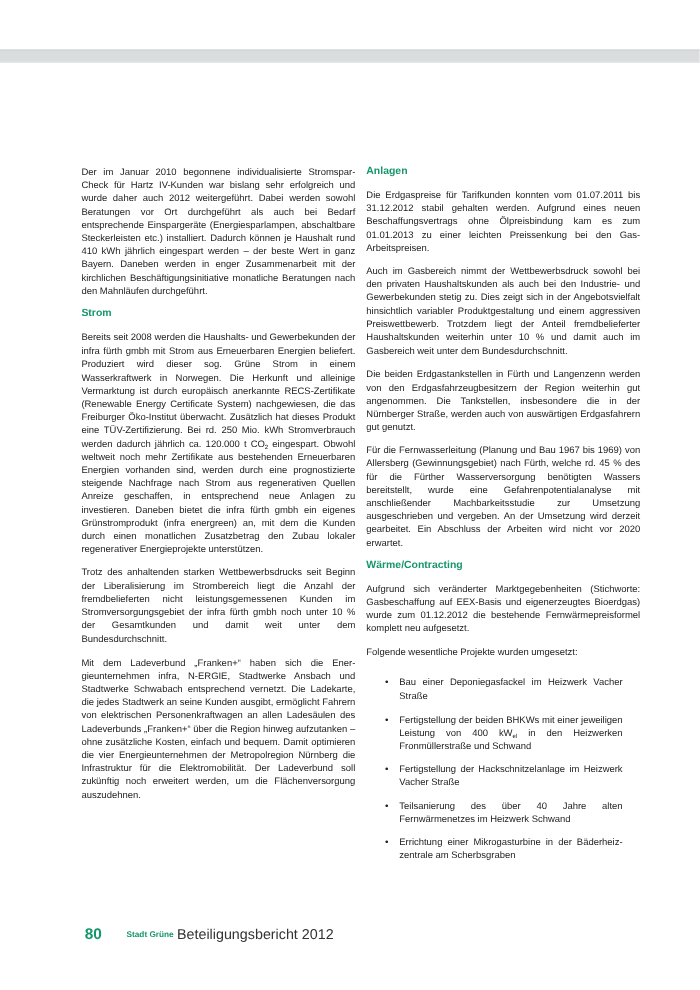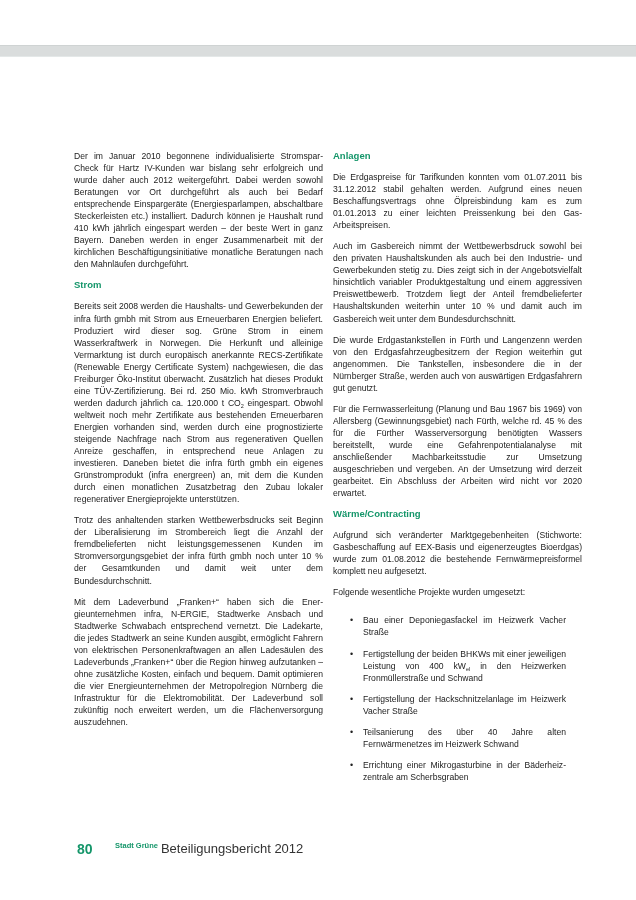--- a/index.html
+++ b/index.html
@@ -9,21 +9,21 @@
               background: #dadddd; border-top: 1px solid #cfd3d3; border-bottom: 1px solid #e4e8e8; }
   .col { position: absolute; top: 150px; width: 249px; font-size: 8.6px; line-height: 12.05px; }
   .col-left { left: 74px; }
   .col-right { left: 333px; }
   .col p { margin: 0 0 9px 0; text-align: justify; hyphens: manual; }
   .col h2 { margin: 0 0 9px 0; font-size: 9.5px; font-weight: bold; color: #15966a; line-height: 12px; }
   .col ul { list-style: none; margin: 16px; padding: 0; }
   .col li { position: relative; padding-left: 14px; margin: 0 0 9px 0; text-align: justify; }
   .col li::before { content: "\2022"; position: absolute; left: 1px; top: 0; font-size: 9px; color: #222; }
   sub { font-size: 5.5px; vertical-align: -2px; line-height: 0; }
-  .footer { position: absolute; top: 841px; left: 41px; display: flex; align-items: flex-start; padding-left: 36px; }
+  .footer { position: absolute; top: 841px; left: 41px; display: flex; align-items: center; padding-left: 36px; }
   .page-num { font-size: 14px; font-weight: bold; color: #15966a; width: 38px; }
   .footer-org { font-size: 7.5px; font-weight: bold; color: #15966a; margin-right: 3px; }
   .footer-title { font-size: 13px; color: #333; }
 </style>
 </head>
 <body>
 
 <div class="top-band"></div>
 
 <div class="col col-left">
@@ -31,24 +31,24 @@
   <h2>Strom</h2>
   <p><span>Bereits seit 2008 werden die Haushalts- und Gewerbe­kunden der infra fürth gmbh mit Strom aus Erneuerbaren Energien beliefert. Produziert wird dieser sog. Grüne Strom in einem Wasserkraftwerk in Norwegen. Die Her­kunft und alleinige Vermarktung ist durch europäisch anerkannte RECS-Zertifikate (Renewable Energy Certifica­te System) nachgewiesen, die das Freiburger Öko-Institut überwacht. Zusätzlich hat dieses Produkt eine TÜV-Zertifizierung. Bei rd. 250 Mio. kWh Stromverbrauch wer­den dadurch jährlich ca. 120.000 t CO</span><sub>2</sub><span> eingespart. Ob­wohl weltweit noch mehr Zertifikate aus bestehenden Er­neuerbaren Energien vorhanden sind, werden durch eine prognostizierte steigende Nachfrage nach Strom aus re­generativen Quellen Anreize geschaffen, in entsprechend neue Anlagen zu investieren. Daneben bietet die infra fürth gmbh ein eigenes Grünstromprodukt (infra ener­green) an, mit dem die Kunden durch einen monatlichen Zusatzbetrag den Zubau lokaler regenerativer Energiepro­jekte unterstützen.</span></p>
   <p>Trotz des anhaltenden starken Wettbewerbsdrucks seit Beginn der Liberalisierung im Strombereich liegt die An­zahl der fremdbelieferten nicht leistungsgemessenen Kun­den im Stromversorgungsgebiet der infra fürth gmbh noch unter 10 % der Gesamtkunden und damit weit unter dem Bundesdurchschnitt.</p>
   <p>Mit dem Ladeverbund „Franken+“ haben sich die Ener­gieunternehmen infra, N-ERGIE, Stadtwerke Ansbach und Stadtwerke Schwabach entsprechend vernetzt. Die Lade­karte, die jedes Stadtwerk an seine Kunden ausgibt, er­möglicht Fahrern von elektrischen Personenkraftwagen an allen Ladesäulen des Ladeverbunds „Franken+“ über die Region hinweg aufzutanken – ohne zusätzliche Kosten, einfach und bequem. Damit optimieren die vier Energieun­ternehmen der Metropolregion Nürnberg die Infrastruktur für die Elektromobilität. Der Ladeverbund soll zukünftig noch erweitert werden, um die Flächenversorgung auszu­dehnen.</p>
 </div>
 
 <div class="col col-right">
   <h2>Anlagen</h2>
   <p>Die Erdgaspreise für Tarifkunden konnten vom 01.07.2011 bis 31.12.2012 stabil gehalten werden. Auf­grund eines neuen Beschaffungsvertrags ohne Ölpreisbin­dung kam es zum 01.01.2013 zu einer leichten Preissen­kung bei den Gas-Arbeitspreisen.</p>
   <p>Auch im Gasbereich nimmt der Wettbewerbsdruck sowohl bei den privaten Haushaltskunden als auch bei den In­dustrie- und Gewerbekunden stetig zu. Dies zeigt sich in der Angebotsvielfalt hinsichtlich variabler Produktgestal­tung und einem aggressiven Preiswettbewerb. Trotzdem liegt der Anteil fremdbelieferter Haushaltskunden weiter­hin unter 10 % und damit auch im Gasbereich weit unter dem Bundesdurchschnitt.</p>
-  <p>Die wurde Erdgastankstellen in Fürth und Langenzenn werden von den Erdgasfahrzeugbesitzern der Region wei­terhin gut angenommen. Die Tankstellen, insbesondere die in der Nürnberger Straße, werden auch von auswärti­gen Erdgasfahrern gut genutzt.</p>
+  <p>Die beiden Erdgastankstellen in Fürth und Langenzenn werden von den Erdgasfahrzeugbesitzern der Region wei­terhin gut angenommen. Die Tankstellen, insbesondere die in der Nürnberger Straße, werden auch von auswärti­gen Erdgasfahrern gut genutzt.</p>
   <p>Für die Fernwasserleitung (Planung und Bau 1967 bis 1969) von Allersberg (Gewinnungsgebiet) nach Fürth, welche rd. 45 % des für die Fürther Wasserversorgung be­nötigten Wassers bereitstellt, wurde eine Gefahrenpoten­tialanalyse mit anschließender Machbarkeitsstudie zur Umsetzung ausgeschrieben und vergeben. An der Umset­zung wird derzeit gearbeitet. Ein Abschluss der Arbeiten wird nicht vor 2020 erwartet.</p>
   <h2>Wärme/Contracting</h2>
-  <p>Aufgrund sich veränderter Marktgegebenheiten (Stichwor­te: Gasbeschaffung auf EEX-Basis und eigenerzeugtes Bio­erdgas) wurde zum 01.08.2012 die bestehende Fernwär­mepreisformel komplett neu aufgesetzt.</p>
+  <p>Aufgrund sich veränderter Marktgegebenheiten (Stichwor­te: Gasbeschaffung auf EEX-Basis und eigenerzeugtes Bio­erdgas) wurde zum 01.12.2012 die bestehende Fernwär­mepreisformel komplett neu aufgesetzt.</p>
   <p>Folgende wesentliche Projekte wurden umgesetzt:</p>
   <ul>
     <li>Bau einer Deponiegasfackel im Heizwerk Vacher Stra­ße</li>
     <li><span>Fertigstellung der beiden BHKWs mit einer jeweiligen Leistung von 400 kW</span><sub>el</sub><span> in den Heizwerken Fronmüller­straße und Schwand</span></li>
     <li>Fertigstellung der Hackschnitzelanlage im Heizwerk Vacher Straße</li>
     <li>Teilsanierung des über 40 Jahre alten Fernwärmenet­zes im Heizwerk Schwand</li>
     <li>Errichtung einer Mikrogasturbine in der Bäderheiz­zentrale am Scherbsgraben</li>
   </ul>
 </div>
 

